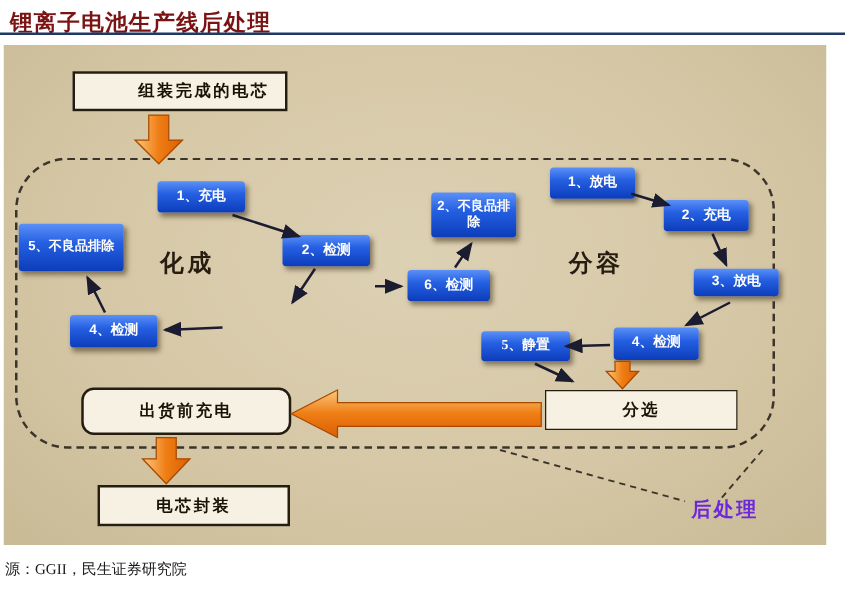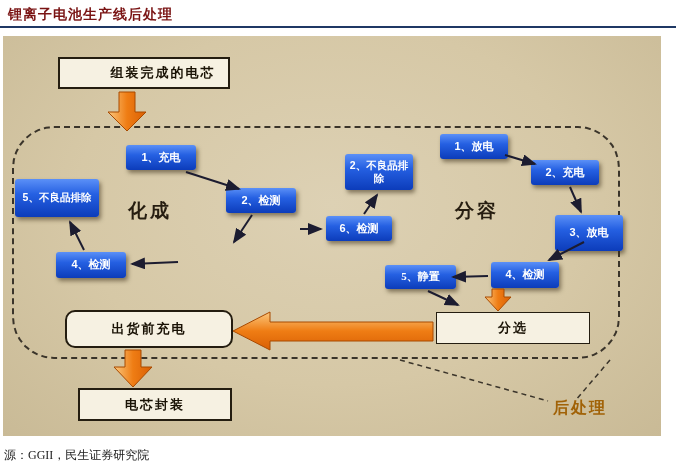--- a/index.html
+++ b/index.html
@@ -7,41 +7,41 @@
     --rule-color:#1f3864;
     --canvas-color:#d6c8a6;
     --box-blue:#1b54d8;
     --arrow-orange:#e8730f;
   }
   *{margin:0;padding:0;box-sizing:border-box;}
   body{font-family:"Liberation Sans",sans-serif;background:#fff;}
   .page{position:relative;width:676px;height:472px;background:#ffffff;overflow:hidden;}
 
   .title{position:absolute;left:8px;top:6px;font-family:Liberation Mono, monospace;
-    font-size:14px;font-weight:bold;color:var(--title-color);letter-spacing:1px;}
+    font-size:18px;font-weight:bold;color:var(--title-color);letter-spacing:1px;}
   .rule{position:absolute;left:0;top:26px;width:676px;height:2px;background:var(--rule-color);}
 
   .canvas{position:absolute;left:3px;top:36px;width:658px;height:400px;
     background:radial-gradient(ellipse at 50% 42%, #ddd1b4 0%, #d6c8a6 55%, #c9ba96 100%);}
 
   .dashed-zone{position:absolute;left:12px;top:126px;width:608px;height:233px;
     border:2px dashed #3a342a;border-radius:42px;}
 
   .bluebox{position:absolute;display:flex;align-items:center;justify-content:center;
     text-align:center;color:#fff;font-weight:bold;font-size:11px;line-height:1.25;
     background:linear-gradient(180deg,#5b90f7 0%,#2560e2 40%,#0c3cba 100%);
     border-radius:3px;box-shadow:2px 3px 4px rgba(60,48,25,0.55);padding:2px 3px;}
 
   .whitebox{position:absolute;display:flex;align-items:center;justify-content:center;
     text-align:center;background:#f6f1e2;border:2px solid #241d10;color:#191205;
     font-weight:bold;font-size:13px;letter-spacing:2px;}
 
   .seclabel{position:absolute;font-size:19px;font-weight:bold;color:#261d10;letter-spacing:3px;}
 
-  .postlabel{position:absolute;left:553px;top:398px;font-size:16px;font-weight:bold;color:#a16207;letter-spacing:2px;}
+  .postlabel{position:absolute;left:553px;top:398px;font-size:16px;font-weight:bold;color:#6d28d9;letter-spacing:2px;}
 
   .footer{position:absolute;left:4px;top:447px;font-family:"Liberation Serif",serif;
     font-size:12px;color:#1a1a1a;}
 
   svg.overlay{position:absolute;left:0;top:0;width:676px;height:472px;pointer-events:none;}
 </style>
 </head>
 <body>
 
 <div class="page">
@@ -60,21 +60,21 @@
   <div class="bluebox" style="left:226px;top:188px;width:70px;height:25px;">2、检测</div>
   <div class="bluebox" style="left:56px;top:252px;width:70px;height:26px;">4、检测</div>
   <div class="bluebox" style="left:15px;top:179px;width:84px;height:38px;font-size:10.5px;">5、不良品排除</div>
 
   <div class="bluebox" style="left:326px;top:216px;width:66px;height:25px;">6、检测</div>
   <div class="bluebox" style="left:345px;top:154px;width:68px;height:36px;font-size:10.5px;">2、不良品排除</div>
 
   <div class="seclabel" style="left:455px;top:198px;">分容</div>
   <div class="bluebox" style="left:440px;top:134px;width:68px;height:25px;">1、放电</div>
   <div class="bluebox" style="left:531px;top:160px;width:68px;height:25px;">2、充电</div>
-  <div class="bluebox" style="left:555px;top:215px;width:68px;height:36px;">3、放电</div>
+  <div class="bluebox" style="left:555px;top:215px;width:68px;height:22px;">3、放电</div>
   <div class="bluebox" style="left:491px;top:262px;width:68px;height:26px;">4、检测</div>
   <div class="bluebox" style="left:385px;top:265px;width:71px;height:24px;font-family:Liberation Serif, serif;">5、静置</div>
 
   <div class="whitebox" style="left:65px;top:310px;width:168px;height:38px;border-radius:10px;">出货前充电</div>
   <div class="whitebox" style="left:436px;top:312px;width:154px;height:32px;border-width:1.5px;">分选</div>
   <div class="whitebox" style="left:78px;top:388px;width:154px;height:33px;">电芯封装</div>
 
   <div class="postlabel">后处理</div>
 
   <svg class="overlay" viewBox="0 0 676 472">

